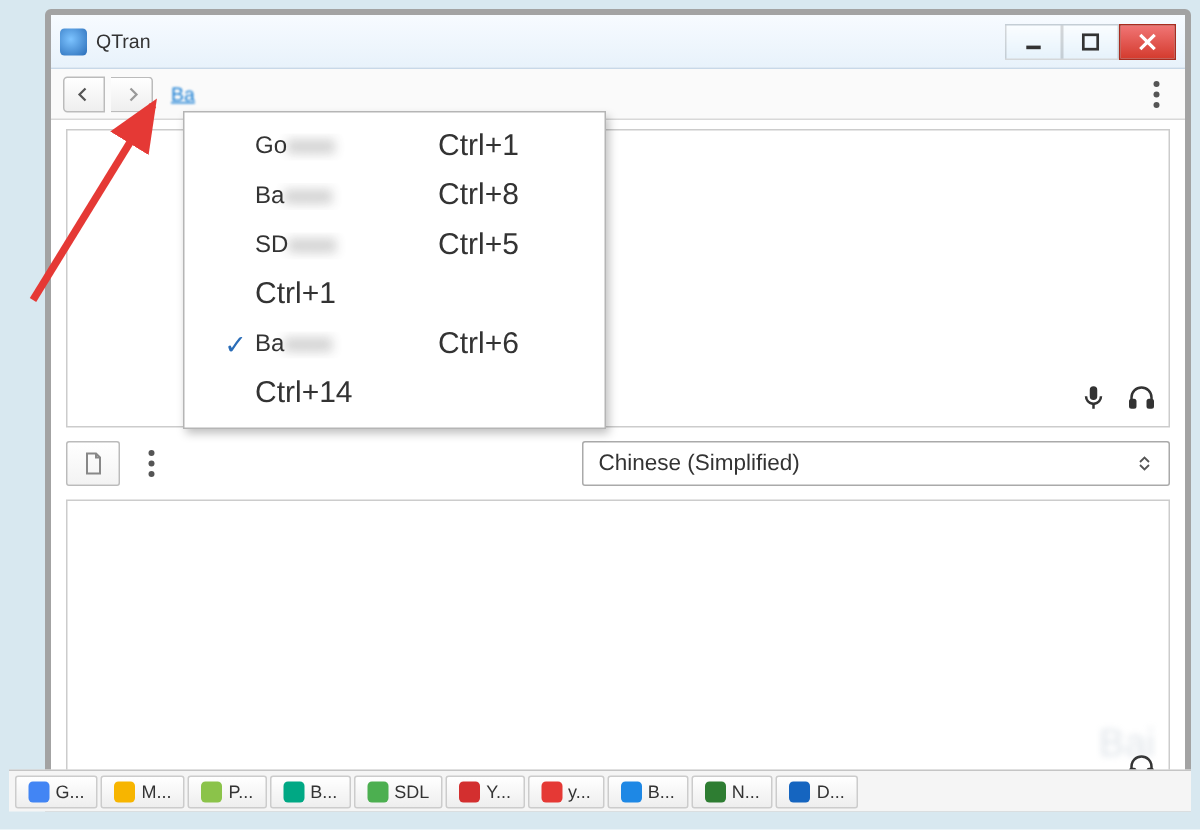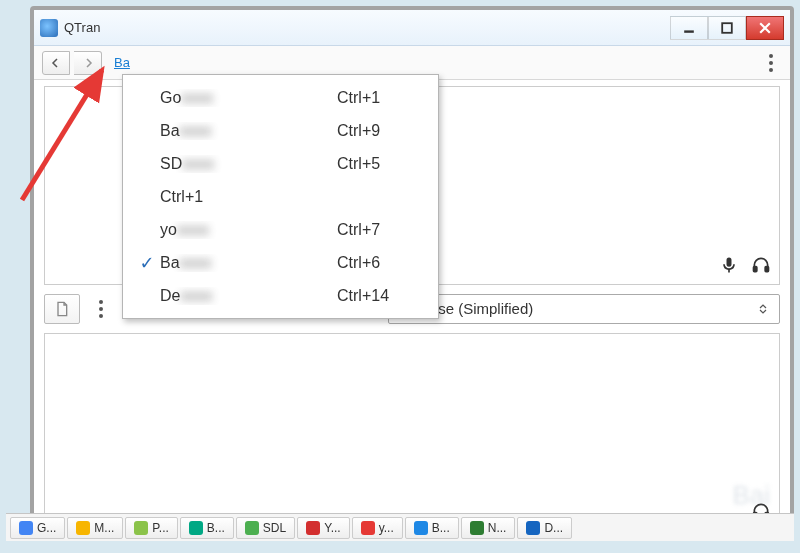--- a/index.html
+++ b/index.html
@@ -101,37 +101,37 @@
   width: 88px; height:30px;
   border:1px solid #aaa;
   background: linear-gradient(#fff,#f0f0f0);
   display:flex; align-items:center; justify-content:center;
   font-size:14px; border-radius:2px;
 }
 
 .dropdown {
   position:absolute;
   left: 122px; top: 74px;
-  width: 317px;
+  width: 282px;
   background:#fff;
   border:1px solid #b5b5b5;
   box-shadow: 2px 3px 6px rgba(0,0,0,.25);
-  padding: 6px 5px;
+  padding: 6px 15px;
   z-index: 50;
 }
 .drop-item {
   display:flex; align-items:center;
   height: 33px;
   padding: 0 10px 0 6px;
   font-size:16px; color:#333;
 }
 .check-col { width:26px; display:flex; justify-content:center; color:#2a6db8; font-size:18px; }
 .label-col { flex:1; white-space:nowrap; overflow:hidden; filter: blur(0.5px);}
 .label-col .trunc { filter: blur(4px); opacity:.7; }
-.short-col { width:86px; text-align:left; font-size:16px; }
+.short-col { width:86px; text-align:left; font-size:20px; }
 
 .arrow-annot {
   position:absolute;
   left: 2px; top: 60px;
   width: 120px; height: 150px;
   z-index: 60; pointer-events:none;
 }
 
 .taskbar {
   position:absolute;
@@ -261,44 +261,38 @@
 
 <div class="dropdown" id="dropdown">
     <div class="drop-item">
       <span class="check-col"></span>
       <span class="label-col">Go<span class="trunc">xxxx</span></span>
       <span class="short-col">Ctrl+1</span>
     </div>
     <div class="drop-item">
       <span class="check-col"></span>
       <span class="label-col">Ba<span class="trunc">xxxx</span></span>
-      <span class="short-col">Ctrl+9</span>
+      <span class="short-col">Ctrl+8</span>
     </div>
     <div class="drop-item">
       <span class="check-col"></span>
       <span class="label-col">SD<span class="trunc">xxxx</span></span>
       <span class="short-col">Ctrl+5</span>
     </div>
     <div class="drop-item">
       <span class="check-col"></span>
       <span class="short-col">Ctrl+1</span>
-    </div>
-    <div class="drop-item">
-      <span class="check-col"></span>
-      <span class="label-col">yo<span class="trunc">xxxx</span></span>
-      <span class="short-col">Ctrl+7</span>
     </div>
     <div class="drop-item">
       <span class="check-col">✓</span>
       <span class="label-col">Ba<span class="trunc">xxxx</span></span>
       <span class="short-col">Ctrl+6</span>
     </div>
     <div class="drop-item">
       <span class="check-col"></span>
-      <span class="label-col">De<span class="trunc">xxxx</span></span>
       <span class="short-col">Ctrl+14</span>
     </div>
   </div>
 
 <svg class="arrow-annot" viewBox="0 0 120 150">
   <defs>
       <marker id="ah" markerWidth="8" markerHeight="8" refX="6" refY="3" orient="auto">
         <path d="M0 0 L7 3 L0 6 z" fill="#e53935"></path>
       </marker>
     </defs>

